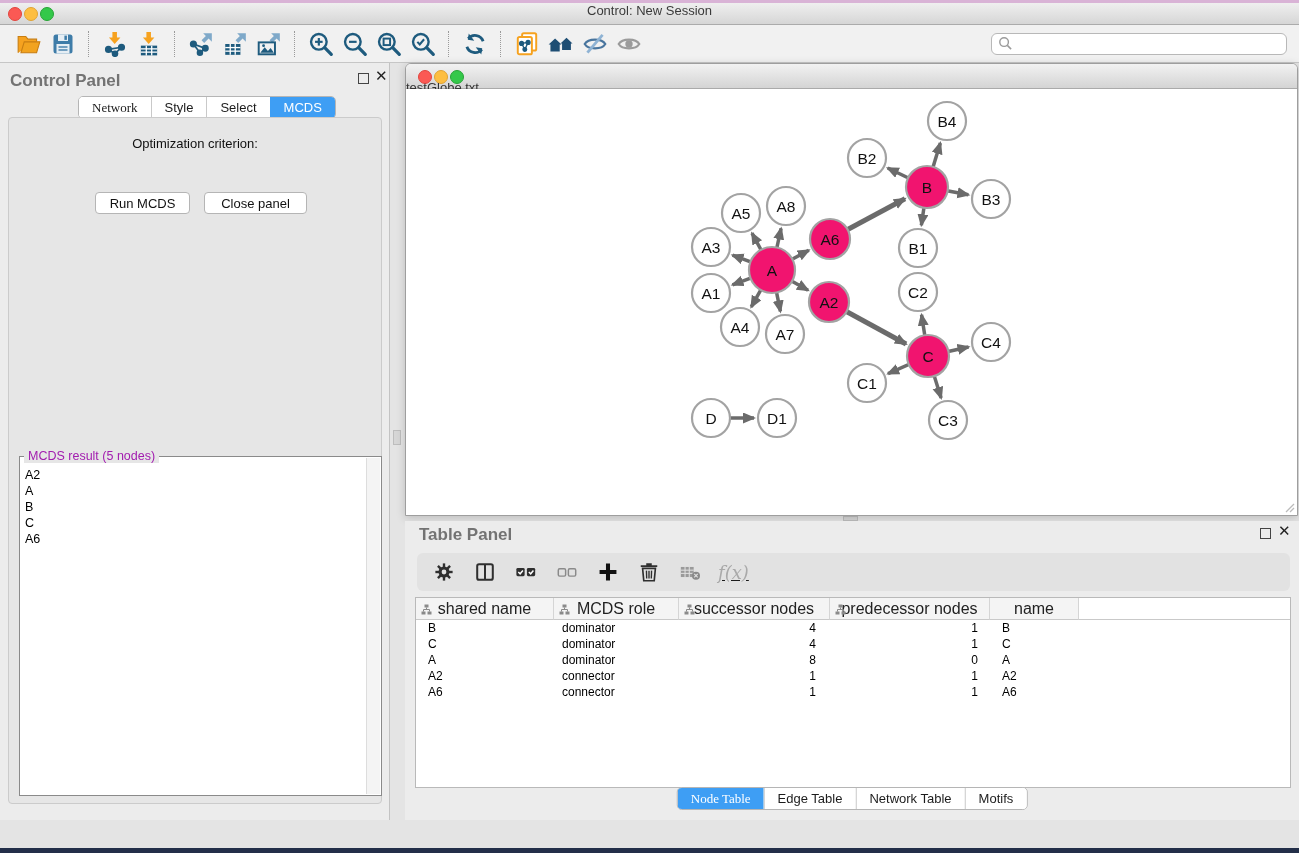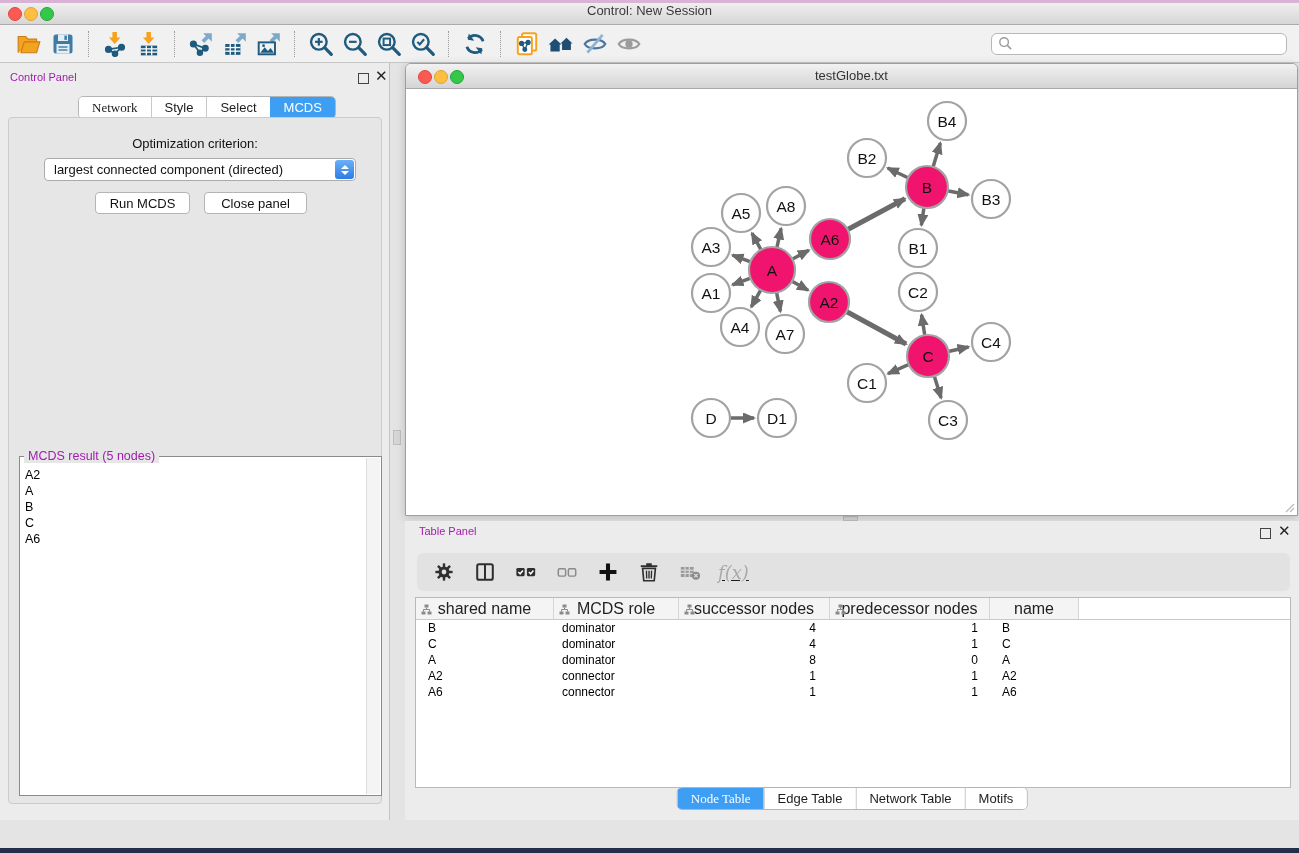--- a/index.html
+++ b/index.html
@@ -21,21 +21,21 @@
   
   .toolbar{left:0;top:25px;width:1299px;height:38px;background:#F1F1F1;
     border-bottom:1px solid #C6C6C6;display:flex;align-items:center;padding:0 12px;box-sizing:border-box;}
   .tb-btn{width:34px;height:30px;display:flex;align-items:center;justify-content:center;flex:0 0 auto;}
   .tb-sep{width:1px;height:26px;border-left:1px dotted #9a9a9a;margin:0 8px;flex:0 0 auto;}
   .search-box{margin-left:auto;width:296px;height:22px;background:#fff;border:1px solid #B8B8B8;
     border-radius:6px;display:flex;align-items:center;padding-left:6px;box-sizing:border-box;}
 
   
   .control-panel{left:0;top:63px;width:390px;height:757px;background:#ECECEC;border-right:1px solid #C3C3C3;box-sizing:border-box;}
-  .panel-title{position:absolute;left:10px;top:8px;font-size:11px;color:#a21caf;}
+  .panel-title{position:absolute;left:10px;top:8px;font-size:17px;color:#737373;font-weight:bold;}
   .float-ic{position:absolute;width:9px;height:9px;border:1.5px solid #444;top:10px;}
   .close-ic{position:absolute;top:4px;font-weight:800;font-size:15px;color:#222;line-height:18px;}
   .seg-group{position:absolute;display:inline-flex;background:#fff;border:1px solid #B5B5B5;
     border-radius:5px;overflow:hidden;height:21px;align-items:stretch;}
   .seg{padding:2px 13px;font-size:13px;line-height:17px;color:#1c1c1c;border-left:1px solid #C9C9C9;background:#fff;}
   .seg:first-child{border-left:none;font-family:Liberation Serif, serif;}
   .seg.sel{background:#3E9EF4;color:#fff;border-left-color:#3E9EF4;}
   .cp-content{position:absolute;left:8px;top:54px;width:374px;height:687px;background:#E6E6E6;
     border:1px solid #CBCBCB;border-radius:4px;box-sizing:border-box;}
   .opt-label{position:absolute;left:0;right:0;top:18px;text-align:center;font-size:13px;color:#111;}
@@ -273,27 +273,20 @@
 
     <div class="seg-group" style="left:78px;top:33px">
         <div class="seg">Network</div>
         <div class="seg">Style</div>
         <div class="seg">Select</div>
         <div class="seg sel">MCDS</div>
       </div>
 
     <div class="cp-content">
       <div class="opt-label">Optimization criterion:</div>
-      <div class="dropdown">
-        <span class="dd-text">largest connected component (directed)</span>
-        <span class="dd-step">
-            <span class="dd-up"></span>
-            <span class="dd-dn"></span>
-          </span>
-      </div>
       <div class="btn" style="left:86px;top:74px;width:95px">Run MCDS</div>
       <div class="btn" style="left:195px;top:74px;width:103px">Close panel</div>
 
       <div class="result-group">
         <div class="result-title">MCDS result (5 nodes)</div>
         <div class="result-list">
             <div class="result-item">A2</div>
             <div class="result-item">A</div>
             <div class="result-item">B</div>
             <div class="result-item">C</div>
@@ -305,21 +298,21 @@
   </div>
 
   <div class="abs split-handle" style="left:393px;top:430px;width:8px;height:15px"></div>
   <div class="abs split-handle" style="left:843px;top:516px;width:15px;height:5px"></div>
 
   <div class="abs net-window">
     <div class="net-titlebar">
       <span class="tl red" style="left:12px;top:6px"></span>
       <span class="tl yel" style="left:28px;top:6px"></span>
       <span class="tl grn" style="left:44px;top:6px"></span>
-      <div style="position:absolute;left:0;right:0;top:4px;text-align:center;font-size:13px;color:#333">testGlobe.txt</div>
+      <div style="position:absolute;left:0;right:0;top:16px;font-size:13px;color:#333">testGlobe.txt</div>
     </div>
     <div class="net-canvas">
       <svg width="891" height="427" viewBox="0 0 891 427">
         <defs>
           <marker id="arrow" markerUnits="userSpaceOnUse" markerWidth="14" markerHeight="12" refX="11" refY="5.5" orient="auto">
             <path d="M0 0 L13 5.5 L0 11 Z" fill="#6B6B6B"></path>
           </marker>
         </defs>
         <g id="edge-layer">
             <line x1="366" y1="181" x2="326.5210375870572" y2="195.88551041799482" stroke="#6B6B6B" stroke-width="3.5" marker-end="url(#arrow)"></line>

